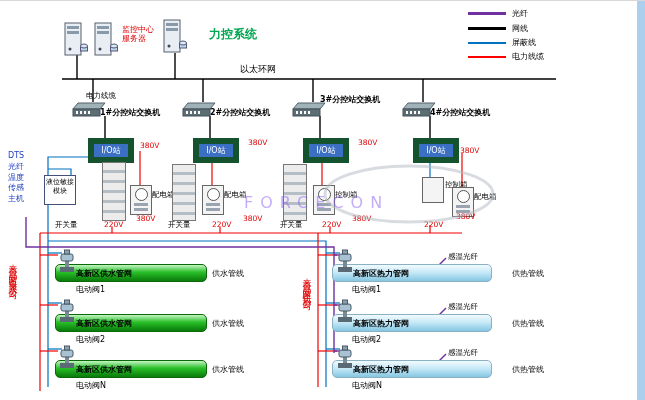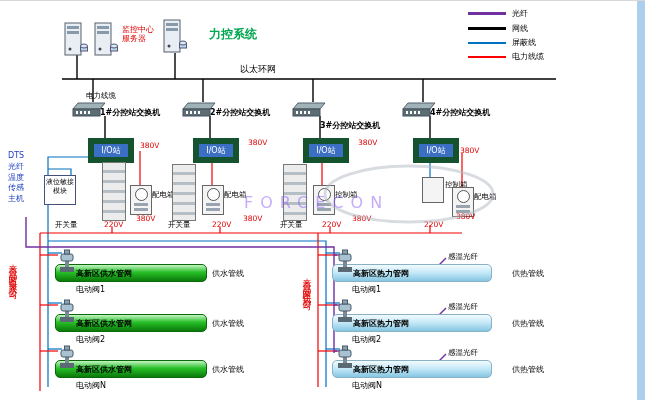--- a/index.html
+++ b/index.html
@@ -175,21 +175,21 @@
   <span class="icon" style="left:292px;top:101px;">
     <svg width="34" height="16" viewBox="0 0 34 16">
         <polygon points="6,1 33,1 28,7 1,7" fill="#9fb2b8" stroke="#55606a"></polygon>
         <rect x="1" y="7" width="27" height="7" fill="#5d6d74" stroke="#44505a"></rect>
         <rect x="4" y="9" width="2" height="3" fill="#fff"></rect>
         <rect x="8" y="9" width="2" height="3" fill="#fff"></rect>
         <rect x="12" y="9" width="2" height="3" fill="#fff"></rect>
         <rect x="16" y="9" width="2" height="3" fill="#fff"></rect>
       </svg>
   </span>
-  <div class="lbl bold" style="left:320px;top:120px;">3#分控站交换机</div>
+  <div class="lbl bold" style="left:320px;top:94px;">3#分控站交换机</div>
   <span class="icon" style="left:402px;top:101px;">
     <svg width="34" height="16" viewBox="0 0 34 16">
         <polygon points="6,1 33,1 28,7 1,7" fill="#9fb2b8" stroke="#55606a"></polygon>
         <rect x="1" y="7" width="27" height="7" fill="#5d6d74" stroke="#44505a"></rect>
         <rect x="4" y="9" width="2" height="3" fill="#fff"></rect>
         <rect x="8" y="9" width="2" height="3" fill="#fff"></rect>
         <rect x="12" y="9" width="2" height="3" fill="#fff"></rect>
         <rect x="16" y="9" width="2" height="3" fill="#fff"></rect>
       </svg>
   </span>

